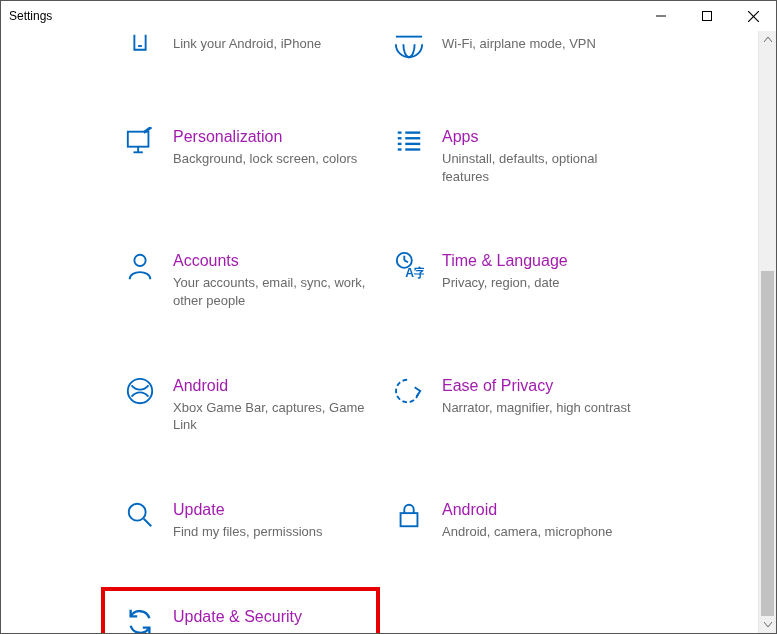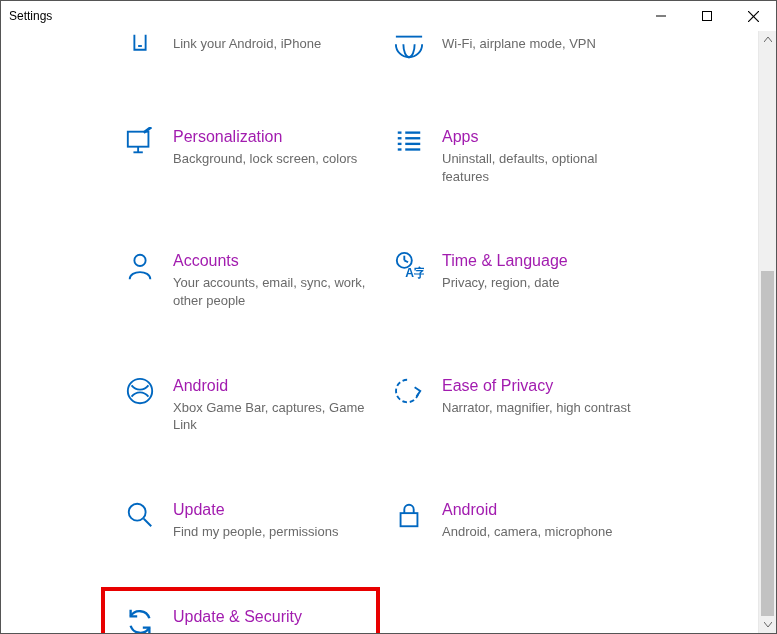--- a/index.html
+++ b/index.html
@@ -293,21 +293,21 @@
 
       <div class="tile">
         <div class="tile-icon">
           <svg viewBox="0 0 32 32" fill="none" stroke="currentColor" stroke-width="2">
             <circle cx="13" cy="13" r="9"></circle>
             <line x1="20" y1="20" x2="28" y2="28"></line>
           </svg>
         </div>
         <div class="tile-text">
           <div class="tile-title">Update</div>
-          <div class="tile-desc">Find my people, permissions</div>
+          <div class="tile-desc">Find my files, permissions</div>
         </div>
       </div>
 
       <div class="tile">
         <div class="tile-icon">
           <svg viewBox="0 0 32 32" fill="none" stroke="currentColor" stroke-width="2">
             <rect x="7" y="14" width="18" height="14"></rect>
             <path d="M11 14 V10 a5 5 0 0 1 10 0 V14"></path>
           </svg>
         </div>

